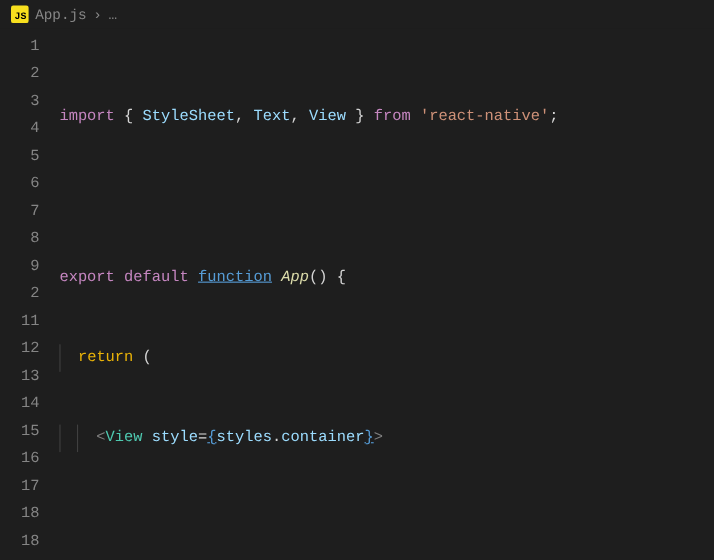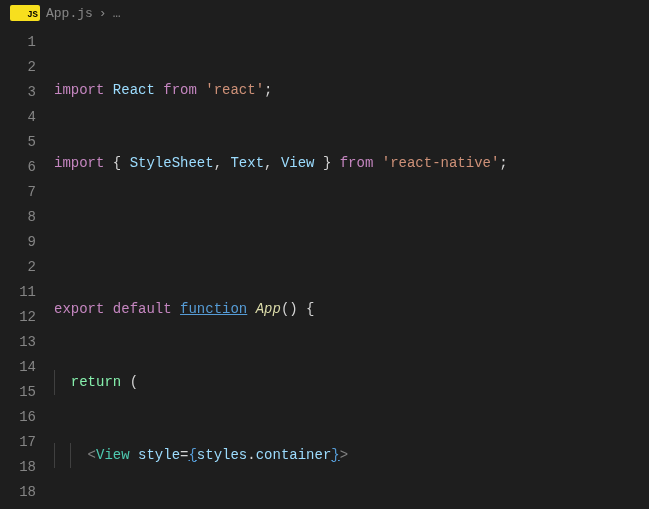--- a/index.html
+++ b/index.html
@@ -20,21 +20,21 @@
     color: #cccccc99;
     gap: 6px;
     height: 26px;
     background: #1e1e1e;
   }
   .js-badge {
     background: #f7df1e;
     color: #000;
     font-weight: bold;
     font-size: 9px;
-    width: 30px;
+    width: 16px;
     height: 16px;
     display: inline-flex;
     align-items: flex-end;
     justify-content: flex-end;
     padding: 0 2px 1px 0;
     border-radius: 2px;
   }
   .bc-sep { color: #888; }
   .editor {
     display: flex;
@@ -58,21 +58,21 @@
   .code-line { position: relative; }
   .indent-guide {
     position: absolute;
     top: 0;
     bottom: 0;
     border-left: 1px solid #404040;
   }
   
   .kw-import { color: #c586c0; }
   .kw-export { color: #c586c0; text-align: right; }
-  .kw-return { color: #86efac; }
+  .kw-return { color: #eab308; }
   .kw-func   { color: #569cd6; text-decoration: underline; }
   .ident     { color: #9cdcfe; }
   .fn        { color: #dcdcaa; font-style: italic; }
   .str       { color: #ce9178; }
   .punct     { color: #d4d4d4; }
   .jsx-tag   { color: #4ec9b0; }
   .jsx-punct { color: #808080; }
   .jsx-attr  { color: #9cdcfe; }
   .dot       { color: #d4d4d4; }
 </style>
@@ -103,21 +103,20 @@
       <div>13</div>
       <div>14</div>
       <div>15</div>
       <div>16</div>
       <div>17</div>
       <div>18</div>
       <div>18</div>
     </div>
   <div class="code">
 
-    <div class="code-line"><span class="kw-import">import</span> <span class="ident">React</span> <span class="kw-import">from</span> <span class="str">'react'</span><span class="punct">;</span></div>
 
     <div class="code-line"><span class="kw-import">import</span> <span class="punct">{ </span><span class="ident">StyleSheet</span><span class="punct">, </span><span class="ident">Text</span><span class="punct">, </span><span class="ident">View</span><span class="punct"> }</span> <span class="kw-import">from</span> <span class="str">'react-native'</span><span class="punct">;</span></div>
 
     <div class="code-line"></div>
 
     <div class="code-line"><span class="kw-export">export</span> <span class="kw-export">default</span> <span class="kw-func">function</span> <span class="fn">App</span><span class="punct">() {</span></div>
 
     <div class="code-line"><span class="indent-guide" style="left:0px"></span>  <span class="kw-return">return</span> <span class="punct">(</span></div>
 
     <div class="code-line"><span class="indent-guide" style="left:0px"></span><span class="indent-guide" style="left:16px"></span>    <span class="jsx-punct">&lt;</span><span class="jsx-tag">View</span> <span class="jsx-attr">style</span><span class="punct">=</span><span class="kw-func">{</span><span class="ident">styles</span><span class="dot">.</span><span class="ident">container</span><span class="kw-func">}</span><span class="jsx-punct">&gt;</span></div>

